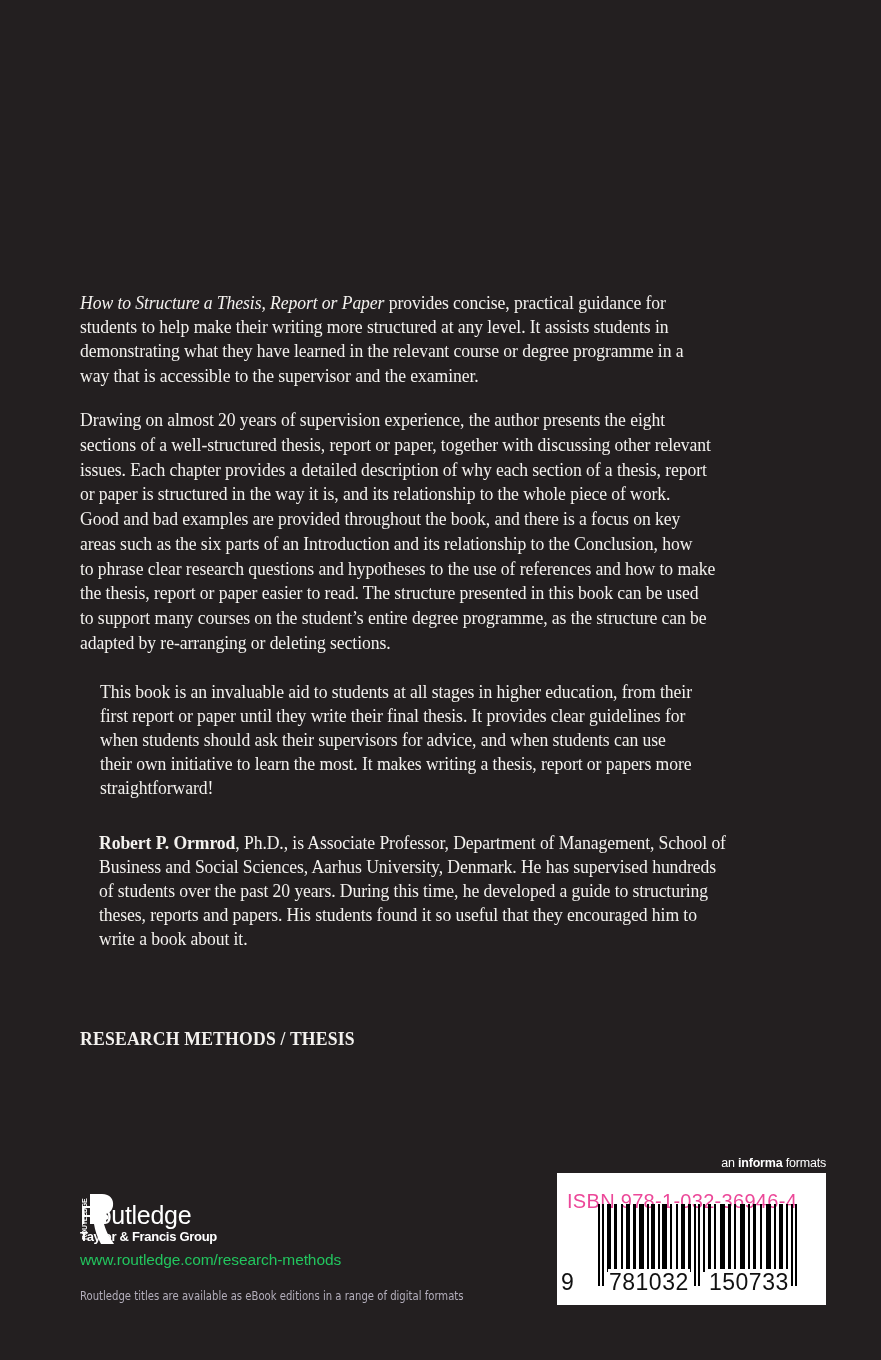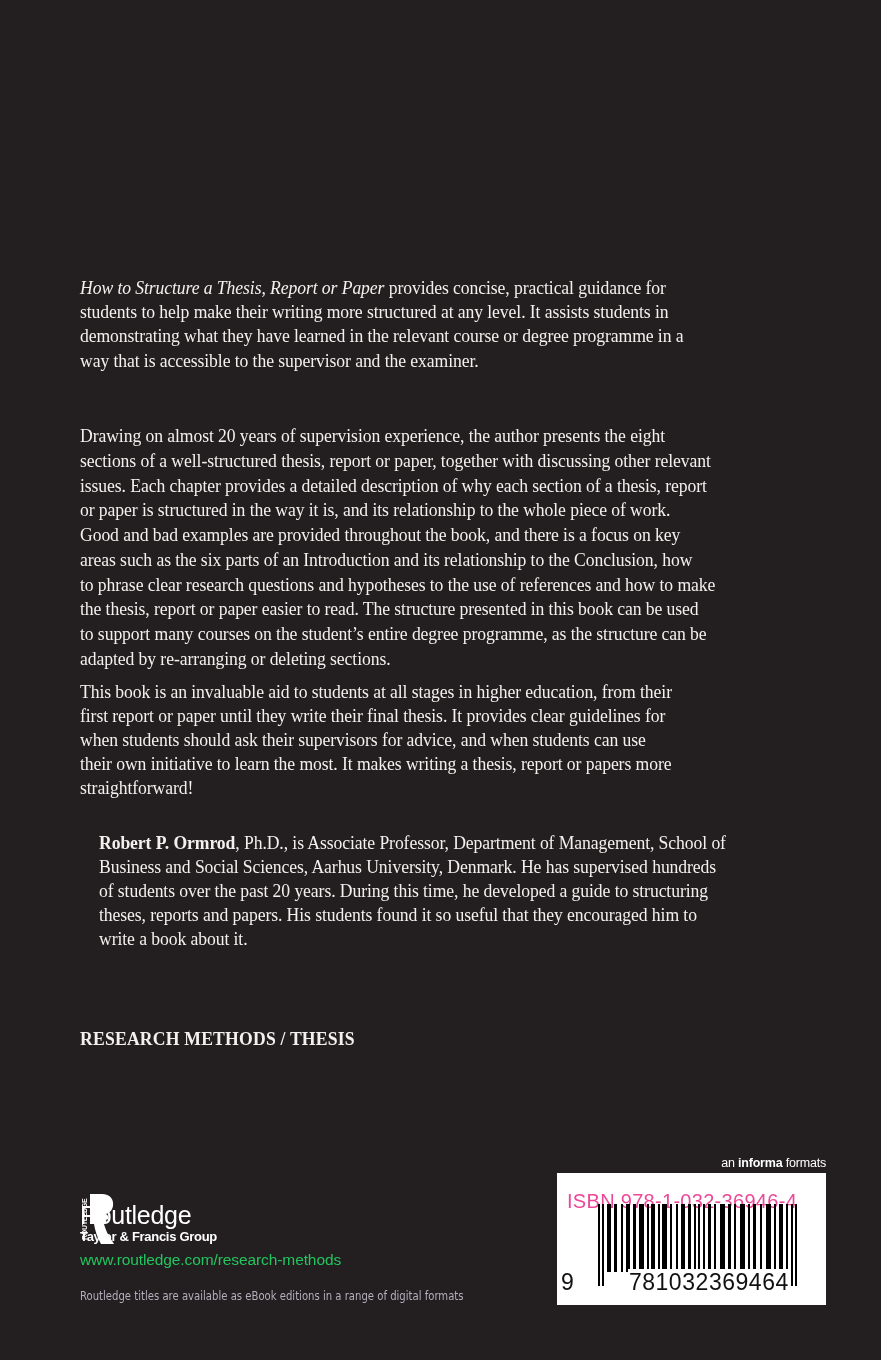--- a/index.html
+++ b/index.html
@@ -21,24 +21,24 @@
     white-space: nowrap;
     font-size: 19.5px;
     height: 24.2px;
     line-height: 24.2px;
     transform-origin: 0 50%;
     transform: scaleX(0.905);
     letter-spacing: -0.1px;
   }
   .line i { font-style: italic; }
   .line b { font-weight: bold; }
-  #p1 { top: 276px; }
-  #p2 { top: 424px; }
+  #p1 { top: 291px; }
+  #p2 { top: 408px; }
   #p2 .line { height: 24.75px; line-height: 24.75px; }
-  #p3 { top: 680px; }
+  #p3 { top: 680px; margin-left: 20px; }
   #p4 { top: 831px; margin-left: 19px; }
   #p3 .line, #p4 .line { height: 24.1px; line-height: 24.1px; }
 
   .subject {
     position: absolute;
     left: 80px; top: 1028px;
     font-size: 19px;
     font-weight: bold;
     letter-spacing: 0.2px;
     white-space: nowrap;
@@ -105,21 +105,21 @@
   .bars {
     position: absolute; left: 0; top: 0; width: 269px; height: 132px;
   }
   .ean-first, .ean-left, .ean-right {
     position: absolute; top: 96px;
     font-family: "Liberation Sans", "DejaVu Sans", sans-serif;
     font-size: 23px; color: #111; line-height: 26px; background: #fff;
     white-space: nowrap;
   }
   .ean-first { left: 4px; background: transparent; }
-  .ean-left { left: 51px; padding: 0 1px; letter-spacing: 0.5px; margin-left: 20px; }
+  .ean-left { left: 51px; padding: 0 1px; letter-spacing: 0.5px; }
   .ean-right { left: 151px; padding: 0 1px; letter-spacing: 0.5px; }
 </style>
 </head>
 <body>
 
 <div class="para" id="p1">
   <span class="line"><i>How to Structure a Thesis, Report or Paper</i><span> provides concise, practical guidance for</span></span>
   <span class="line">students to help make their writing more structured at any level. It assists students in</span>
   <span class="line">demonstrating what they have learned in the relevant course or degree programme in a</span>
   <span class="line">way that is accessible to the supervisor and the examiner.</span>
@@ -216,14 +216,14 @@
       <rect x="217" y="31" width="2" height="68"></rect>
       <rect x="222" y="31" width="4" height="68"></rect>
       <rect x="229" y="31" width="2" height="68"></rect>
 
       <rect x="234" y="31" width="2" height="82"></rect>
       <rect x="238" y="31" width="2" height="82"></rect>
     </g>
   </svg>
   <span class="ean-first">9</span>
   <span class="ean-left">781032</span>
-  <span class="ean-right">369464</span>
+  <span class="ean-right">150733</span>
 </div>
 
 </body></html>

